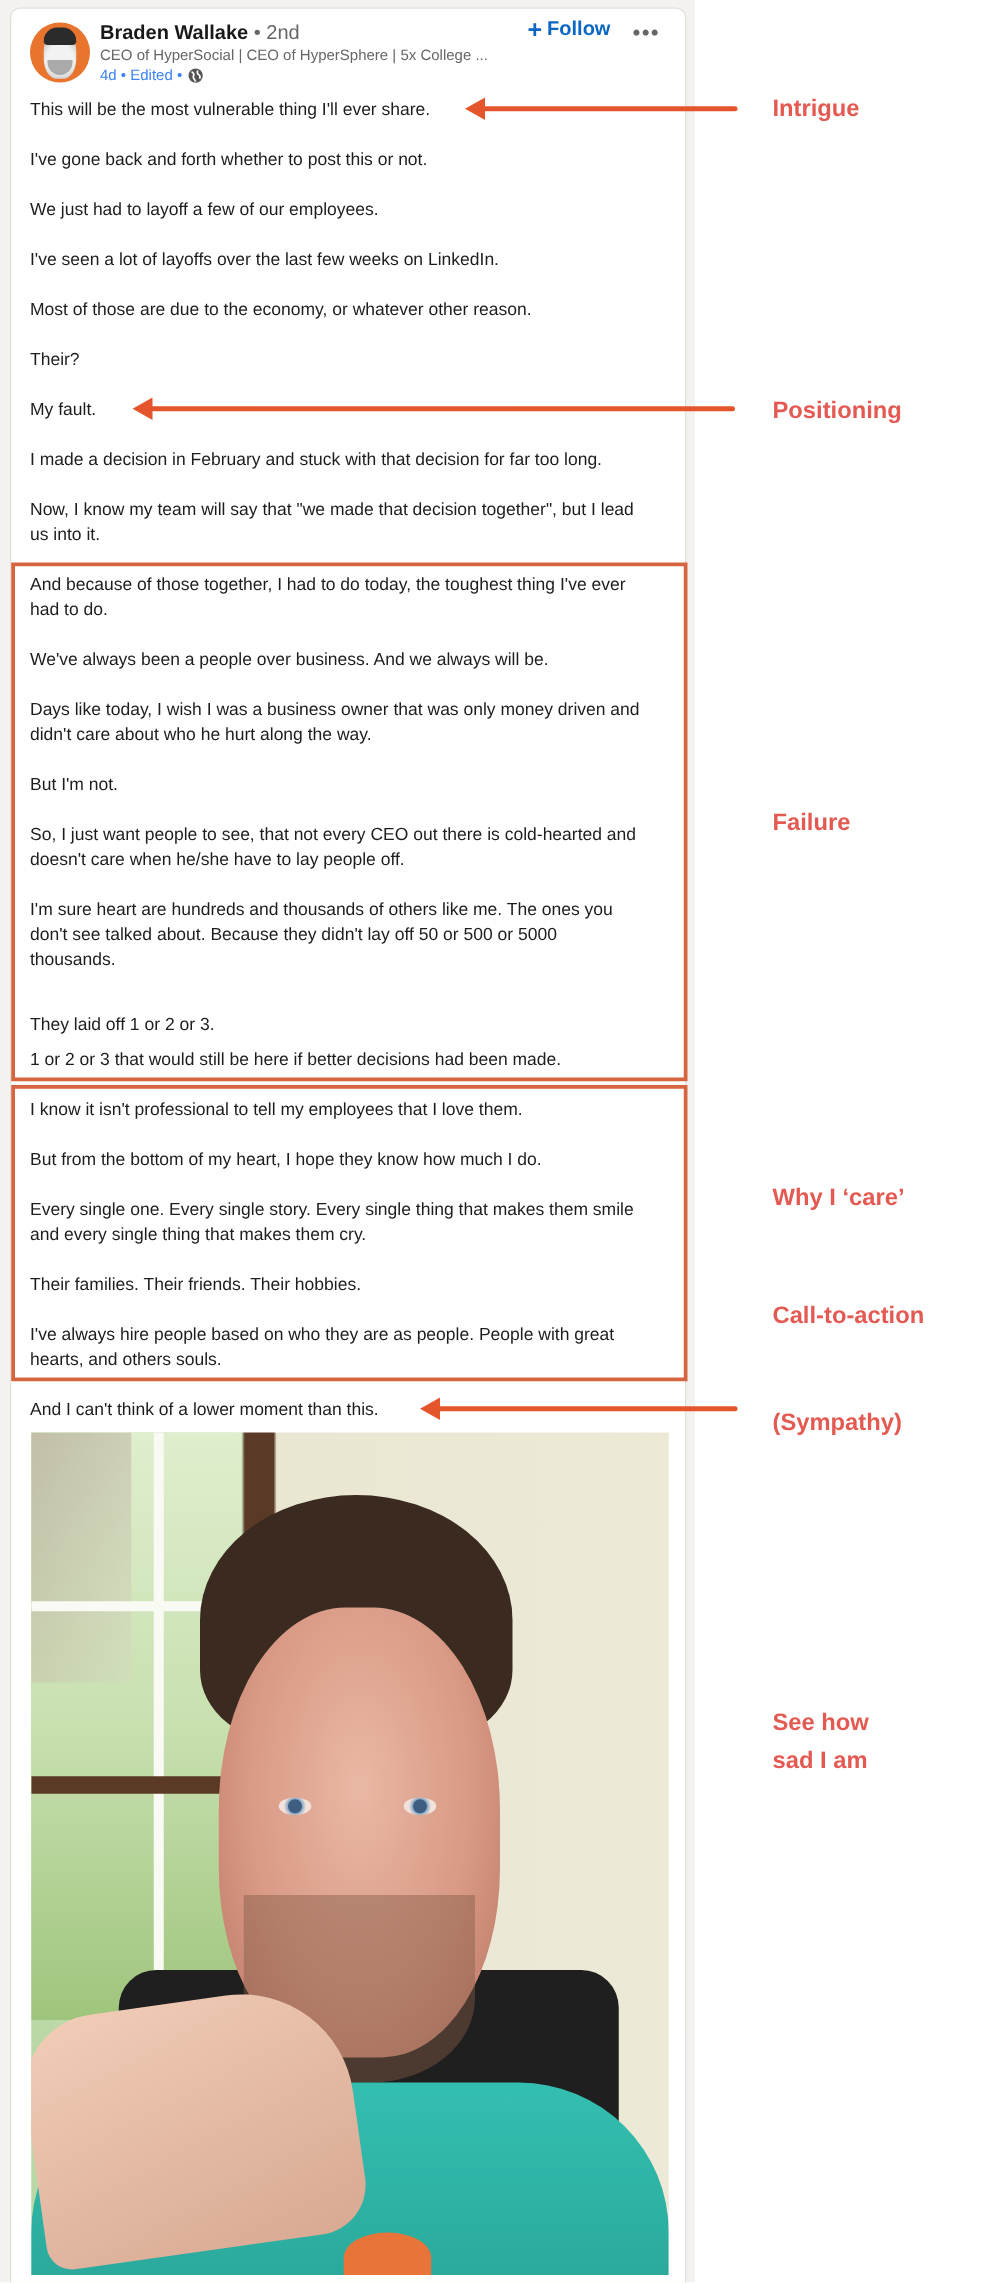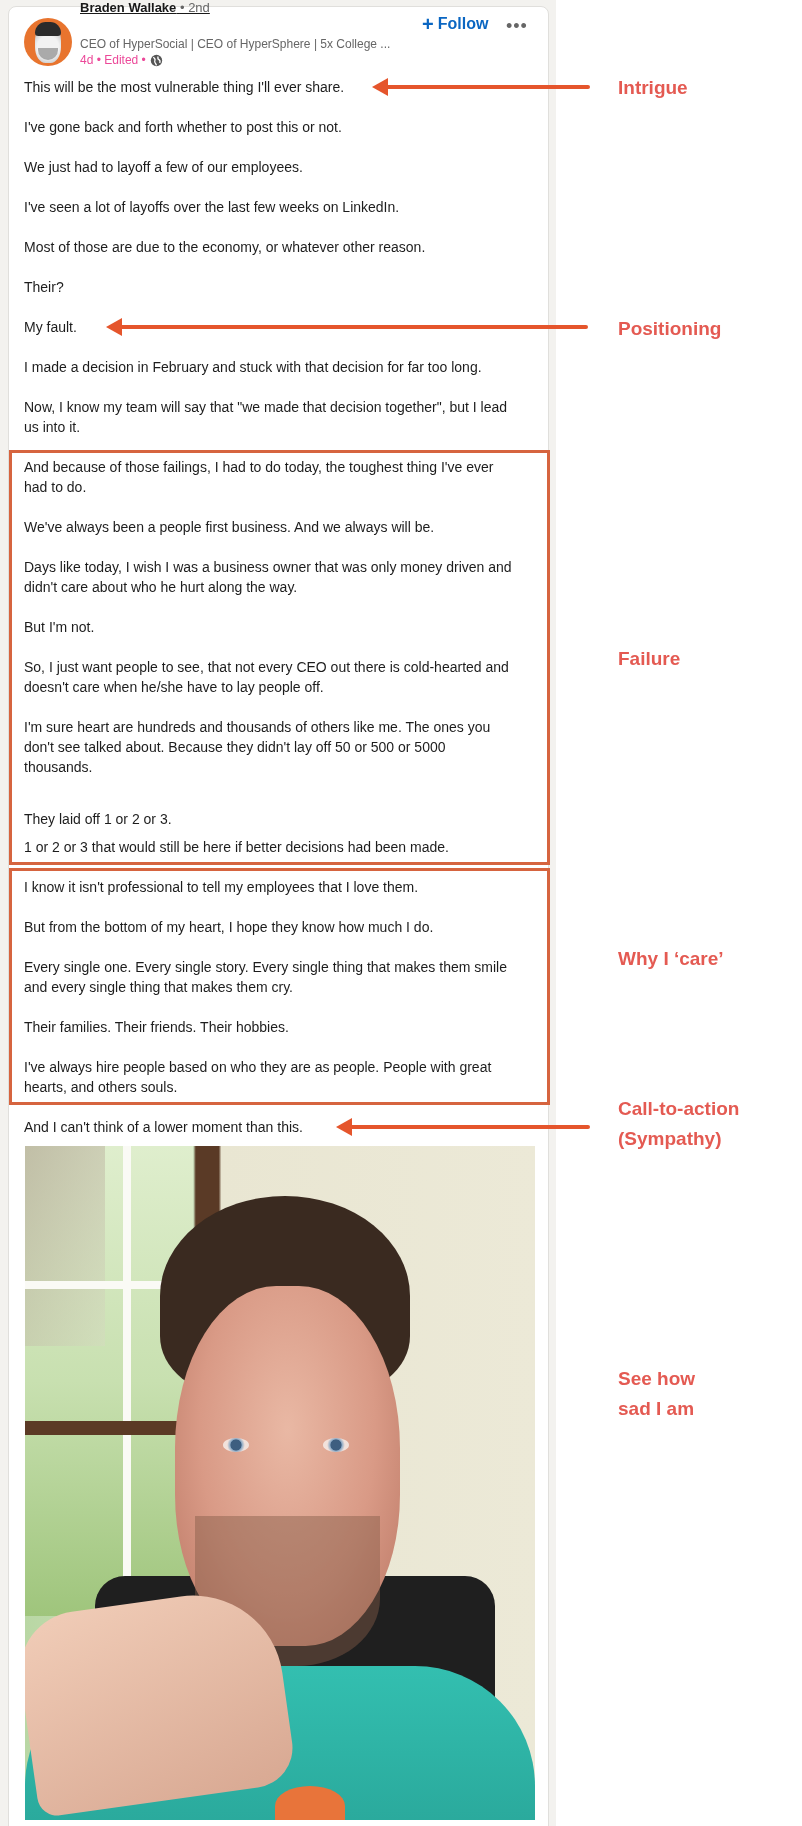--- a/index.html
+++ b/index.html
@@ -7,25 +7,25 @@
          font-family:"Liberation Sans", "DejaVu Sans", sans-serif; }
   .feed-bg { position:absolute; left:0; top:0; width:556px; height:1826px; background:#f3f2ef; }
   .card { position:absolute; left:8px; top:6px; width:541px; height:1830px; background:#fff;
           border:1px solid #e0dfdc; border-radius:8px; box-sizing:border-box; }
   .avatar { position:absolute; left:24px; top:18px; width:48px; height:48px; border-radius:50%;
             background:#e8742e; overflow:hidden; }
   .avatar .face { position:absolute; left:11px; top:5px; width:26px; height:40px; border-radius:45% 45% 40% 40%;
                   background:radial-gradient(circle at 50% 60%, #f2f2f2 0 40%, #cfcfcf 60%, #555 100%); }
   .avatar .hair { position:absolute; left:11px; top:4px; width:26px; height:14px; border-radius:13px 13px 4px 4px; background:#2b2b2b; }
   .avatar .beard { position:absolute; left:14px; top:30px; width:20px; height:12px; border-radius:0 0 10px 10px; background:#7a7a7a; opacity:.6; }
-  .name-row { position:absolute; left:80px; top:0; font-size:13px; color:#191919; white-space:nowrap;text-decoration:underline; }
+  .name-row { position:absolute; left:80px; top:18px; font-size:16px; color:#191919; white-space:nowrap; }
   .name-row .name { font-weight:bold; }
   .name-row .degree { color:#666; font-weight:normal; }
   .headline { position:absolute; left:80px; top:37px; font-size:12px; color:#666; white-space:nowrap; }
-  .meta { position:absolute; left:80px; top:53px; font-size:12px; color:#ec4899; white-space:nowrap; display:flex; align-items:center; gap:4px; }
+  .meta { position:absolute; left:80px; top:53px; font-size:12px; color:#3b82f6; white-space:nowrap; display:flex; align-items:center; gap:4px; }
   .globe { width:13px; height:13px; display:inline-block; }
   .follow { position:absolute; left:422px; top:15px; font-size:16px; font-weight:bold; color:#0a66c2;
             display:flex; align-items:center; gap:4px; cursor:pointer; }
   .follow .plus { font-size:20px; line-height:16px; font-weight:bold; }
   .more { position:absolute; left:506px; top:16px; font-size:18px; color:#666; letter-spacing:1px; cursor:pointer; }
   .post-line { position:absolute; left:24px; font-size:14px; color:#1d1d1d; white-space:nowrap; line-height:20px; }
   .hl-box { position:absolute; left:9px; width:541px; border:3px solid #d6643f; box-sizing:border-box; }
   .arrow { position:absolute; height:4px; background:#e5552c; border-radius:2px; }
   .arrow::before { content:""; position:absolute; left:-14px; top:-7px; width:0; height:0;
                    border-top:9px solid transparent; border-bottom:9px solid transparent; border-right:16px solid #e5552c; }
@@ -85,23 +85,23 @@
 <div class="post-line" style="top:77px">This will be the most vulnerable thing I'll ever share.</div>
 <div class="post-line" style="top:117px">I've gone back and forth whether to post this or not.</div>
 <div class="post-line" style="top:157px">We just had to layoff a few of our employees.</div>
 <div class="post-line" style="top:197px">I've seen a lot of layoffs over the last few weeks on LinkedIn.</div>
 <div class="post-line" style="top:237px">Most of those are due to the economy, or whatever other reason.</div>
 <div class="post-line" style="top:277px">Their?</div>
 <div class="post-line" style="top:317px">My fault.</div>
 <div class="post-line" style="top:357px">I made a decision in February and stuck with that decision for far too long.</div>
 <div class="post-line" style="top:397px">Now, I know my team will say that "we made that decision together", but I lead</div>
 <div class="post-line" style="top:417px">us into it.</div>
-<div class="post-line" style="top:457px">And because of those failings, I had to do today, the toughest thing I've ever</div>
+<div class="post-line" style="top:457px">And because of those together, I had to do today, the toughest thing I've ever</div>
 <div class="post-line" style="top:477px">had to do.</div>
-<div class="post-line" style="top:517px">We've always been a people first business. And we always will be.</div>
+<div class="post-line" style="top:517px">We've always been a people over business. And we always will be.</div>
 <div class="post-line" style="top:557px">Days like today, I wish I was a business owner that was only money driven and</div>
 <div class="post-line" style="top:577px">didn't care about who he hurt along the way.</div>
 <div class="post-line" style="top:617px">But I'm not.</div>
 <div class="post-line" style="top:657px">So, I just want people to see, that not every CEO out there is cold-hearted and</div>
 <div class="post-line" style="top:677px">doesn't care when he/she have to lay people off.</div>
 <div class="post-line" style="top:717px">I'm sure heart are hundreds and thousands of others like me. The ones you</div>
 <div class="post-line" style="top:737px">don't see talked about. Because they didn't lay off 50 or 500 or 5000</div>
 <div class="post-line" style="top:757px">thousands.</div>
 <div class="post-line" style="top:809px">They laid off 1 or 2 or 3.</div>
 <div class="post-line" style="top:837px">1 or 2 or 3 that would still be here if better decisions had been made.</div>
@@ -132,16 +132,16 @@
 </div>
 
 <div class="arrow" style="left:386px;top:85px;width:204px;"></div>
 <div class="arrow" style="left:120px;top:325px;width:468px;"></div>
 <div class="arrow" style="left:350px;top:1125px;width:240px;"></div>
 
 <div class="label" style="top:73px">Intrigue</div>
 <div class="label" style="top:314px">Positioning</div>
 <div class="label" style="top:644px">Failure</div>
 <div class="label" style="top:944px">Why I ‘care’</div>
-<div class="label" style="top:1094px">Call-to-action</div>
+<div class="label" style="top:1038px">Call-to-action</div>
 <div class="label" style="top:1124px">(Sympathy)</div>
 <div class="label" style="top:1364px">See how</div>
 <div class="label" style="top:1394px">sad I am</div>
 
 </body></html>

